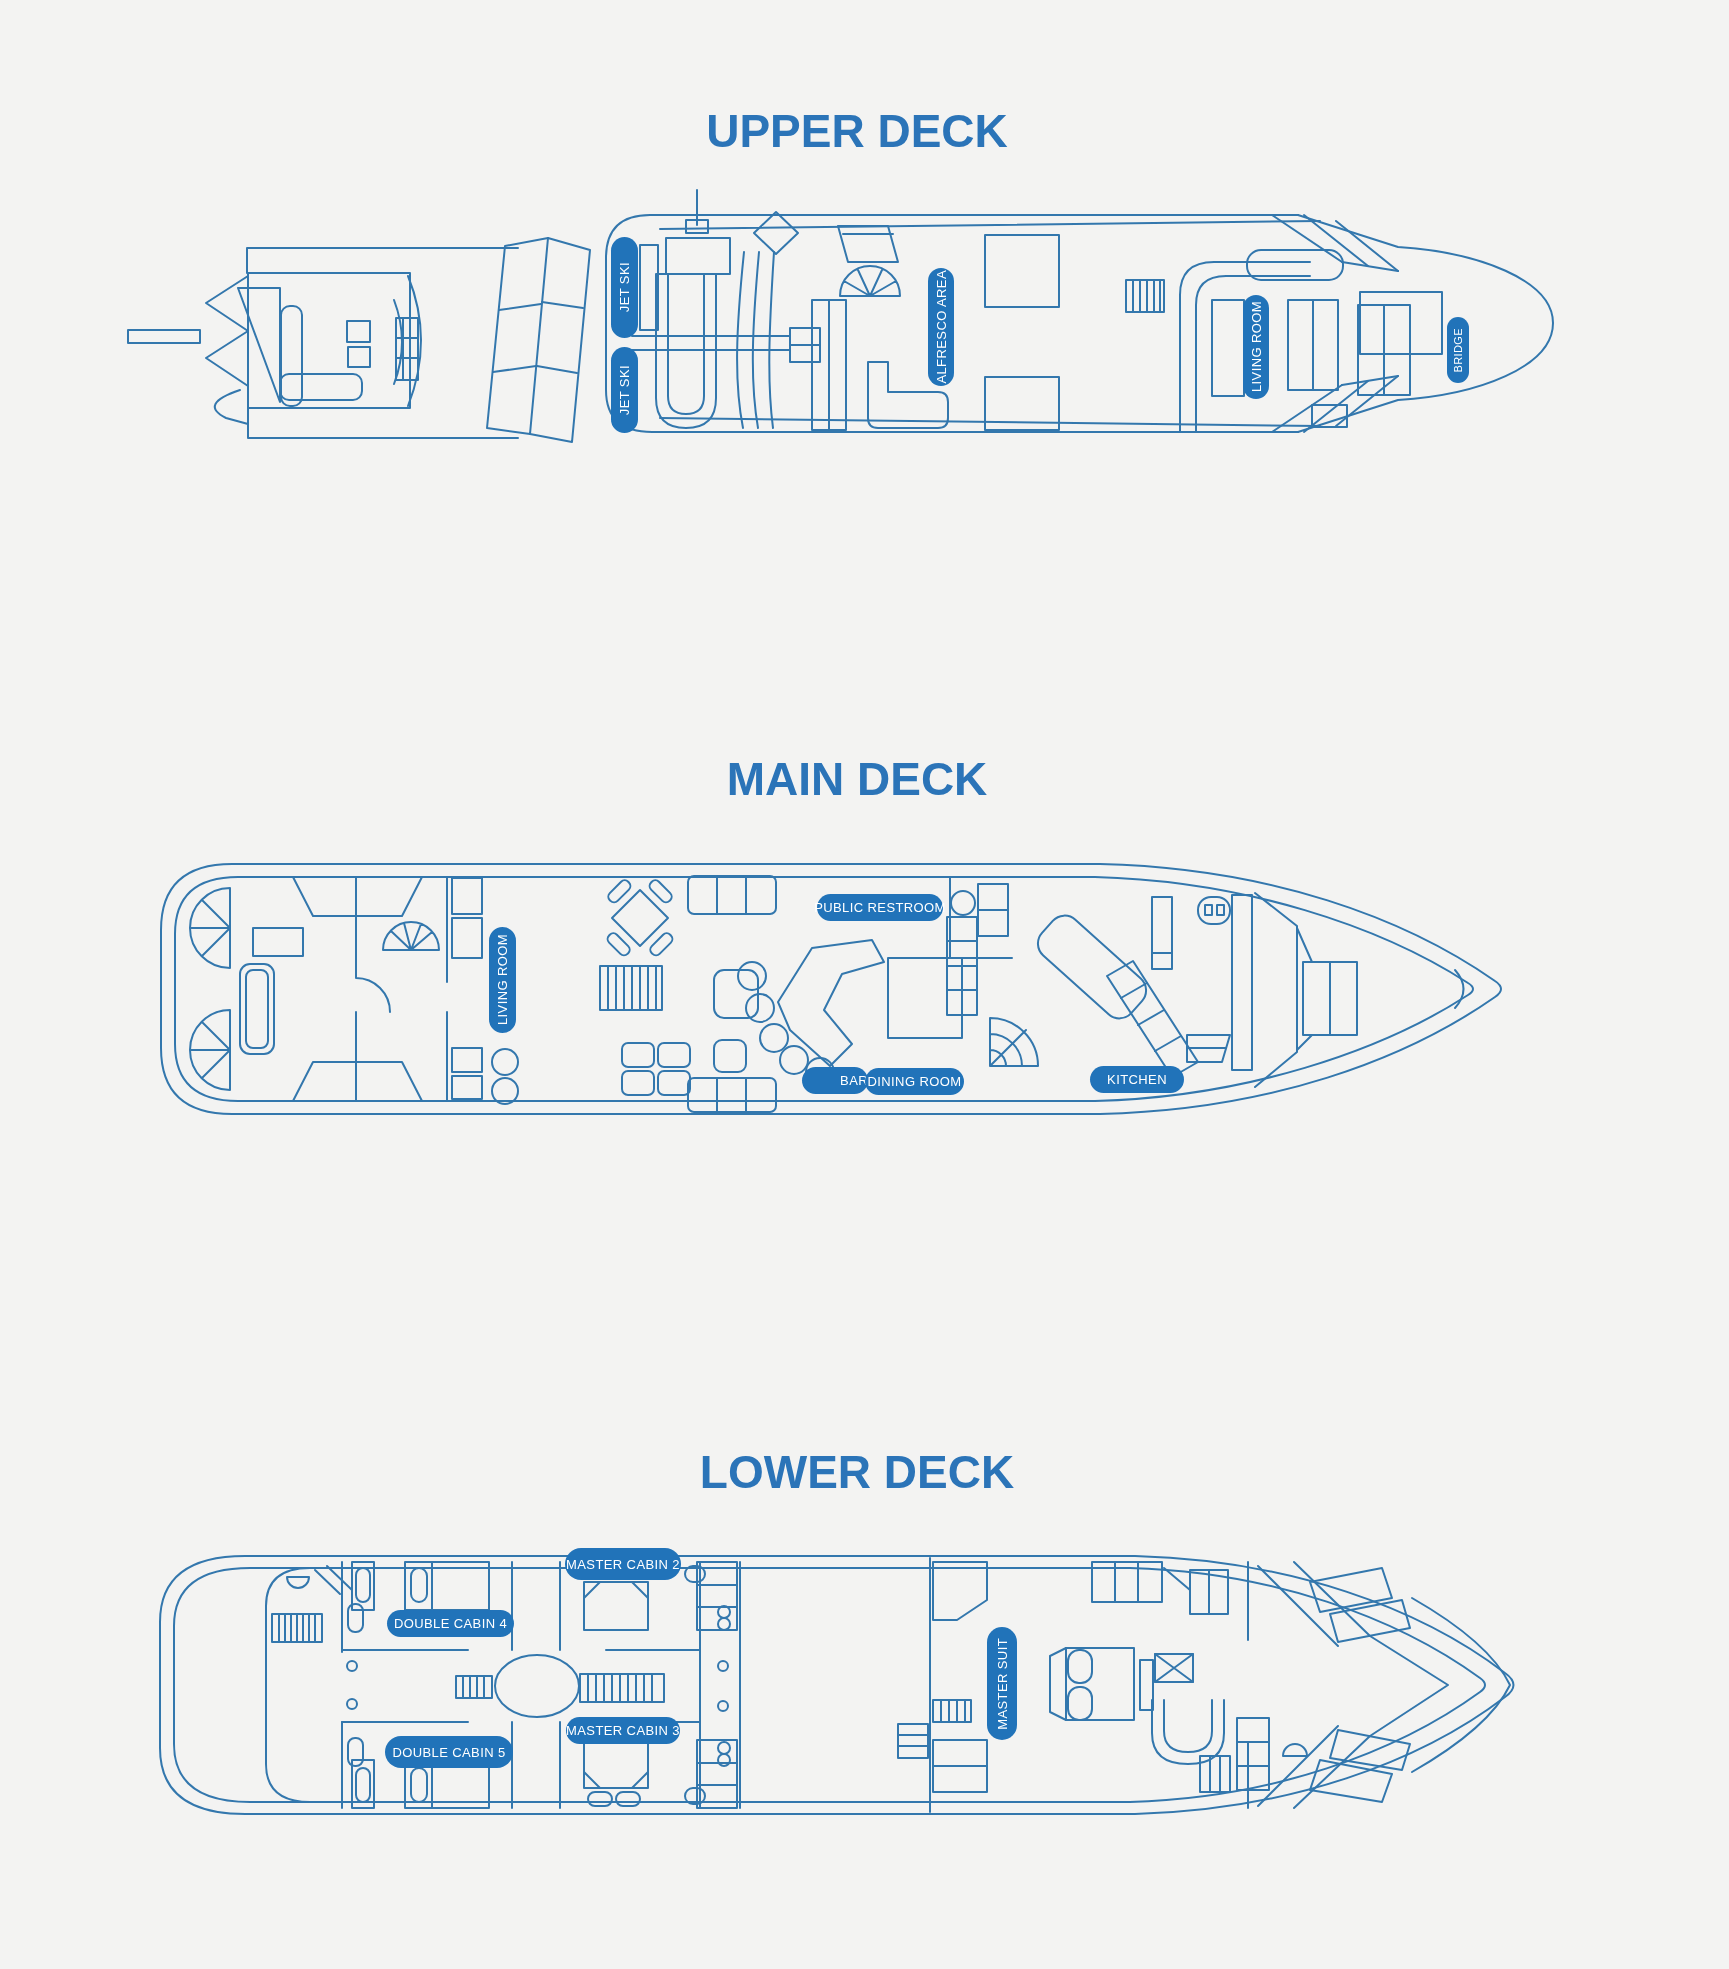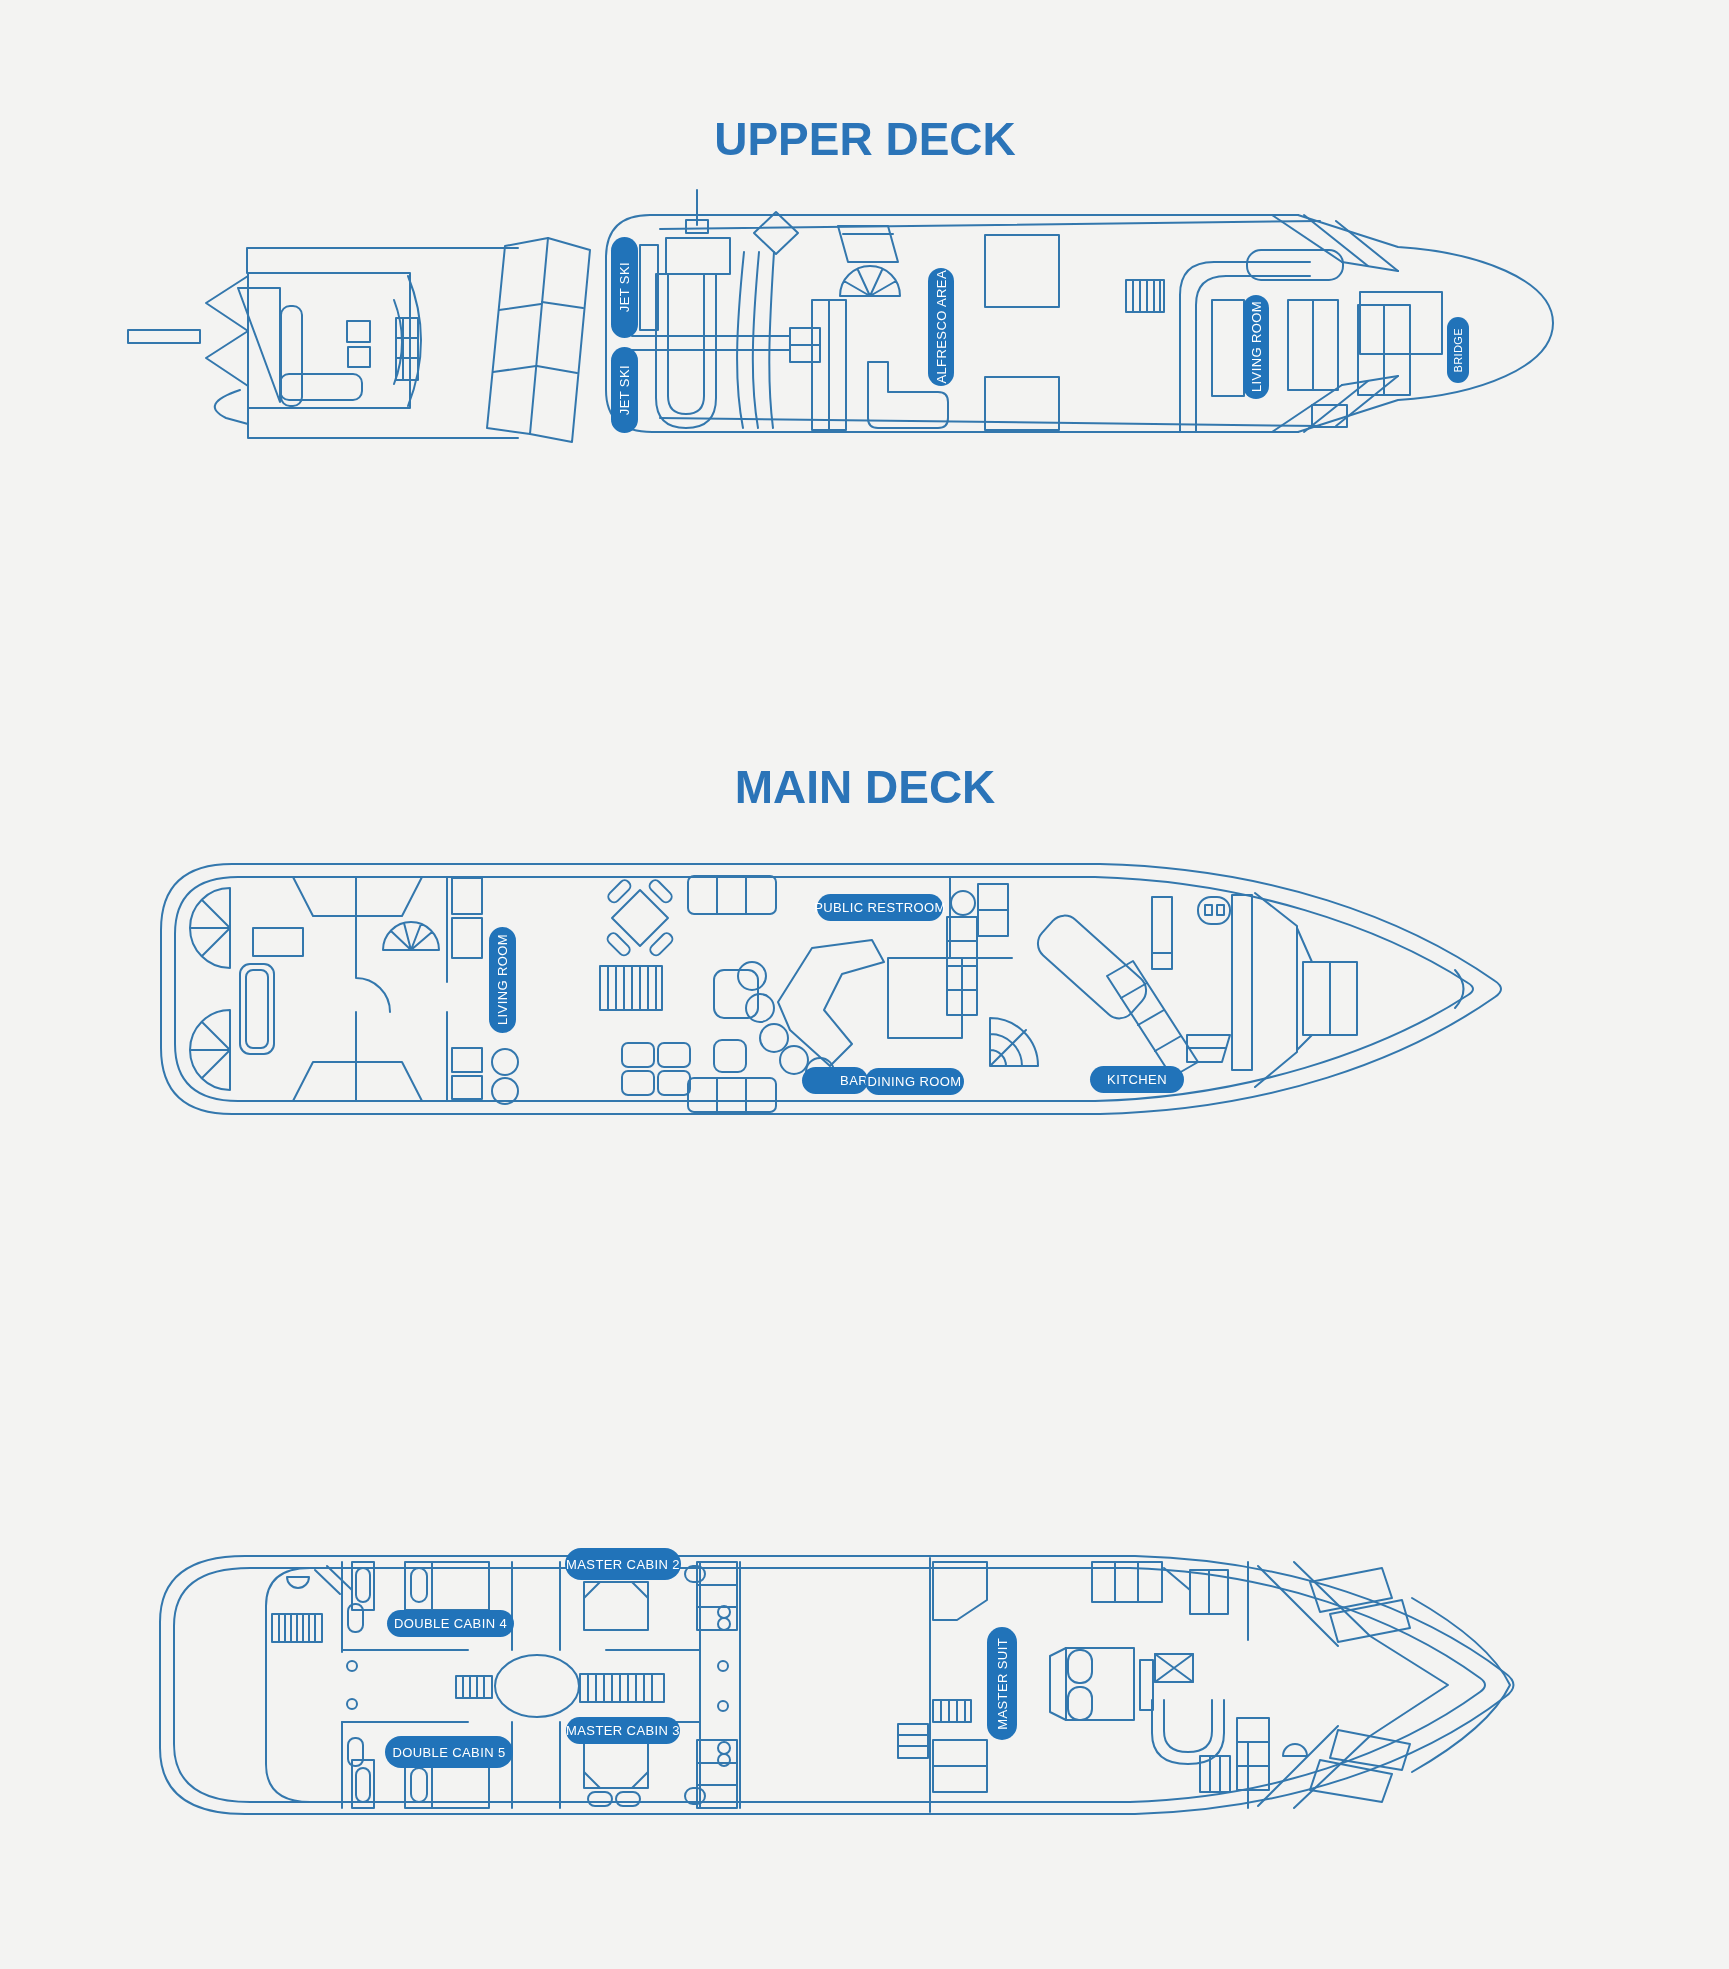--- a/index.html
+++ b/index.html
@@ -2,39 +2,40 @@
 <html style="--background: #f3f3f2; --line: #3377ad; --pill-fill: #2173b9; --pill-text: #ffffff; --title: #2b74b8;"><head>
 <meta charset="utf-8">
 <style>
   :root{
     --background:#f3f3f2; --line:#3377ad; --pill-fill:#2173b9;
     --pill-text:#ffffff; --title:#2b74b8;
   }
   html,body{margin:0;padding:0;background:var(--background);}
   #stage{position:relative;width:1729px;height:1969px;background:var(--background);
          font-family:"Liberation Sans",sans-serif;overflow:hidden;}
-  .deck-title{position:absolute;margin:16px;transform:translateX(-50%);
+  .deck-title{position:absolute;margin:8px;transform:translateX(-50%);
 ted    color:var(--title);font-size:46px;font-weight:bold;letter-spacing:0px;
     line-height:1;white-space:nowrap;color:var(--title);}
   svg.plan{position:absolute;left:0;top:0;width:1729px;height:1969px;}
   svg.plan *{vector-effect:non-scaling-stroke;}
   svg.plan path,svg.plan rect,svg.plan circle,svg.plan ellipse,svg.plan line{
     fill:none;stroke:var(--line);stroke-width:2;stroke-linejoin:round;stroke-linecap:round;}
   .pill{position:absolute;background:var(--pill-fill);color:var(--pill-text);
         border-radius:999px;display:flex;align-items:center;justify-content:center;
         font-size:13px;letter-spacing:0.4px;line-height:1;white-space:nowrap;z-index:3;}
   .pill.v span{writing-mode:vertical-rl;transform:rotate(180deg);display:block;}
 </style>
 </head>
 <body>
 
 <div id="stage">
 
   <h2 class="deck-title" style="left:849px;top:100px;">UPPER DECK</h2>
   <h2 class="deck-title" style="left:849px;top:748px;">MAIN DECK</h2>
+  <h2 class="deck-title" style="left:849px;top:1441px;">LOWER DECK</h2>
 
   <svg class="plan" viewBox="0 0 1729 1969" aria-hidden="true">
 
     <g>
 
       <g>
         <rect x="128" y="330" width="72" height="13"></rect>
         <path d="M248 273 H410 V408 H248 Z"></path>
         <path d="M248 276 L206 303 L248 331 L206 358 L248 386"></path>
         <path d="M240 390 Q198 404 226 418 L248 424"></path>

